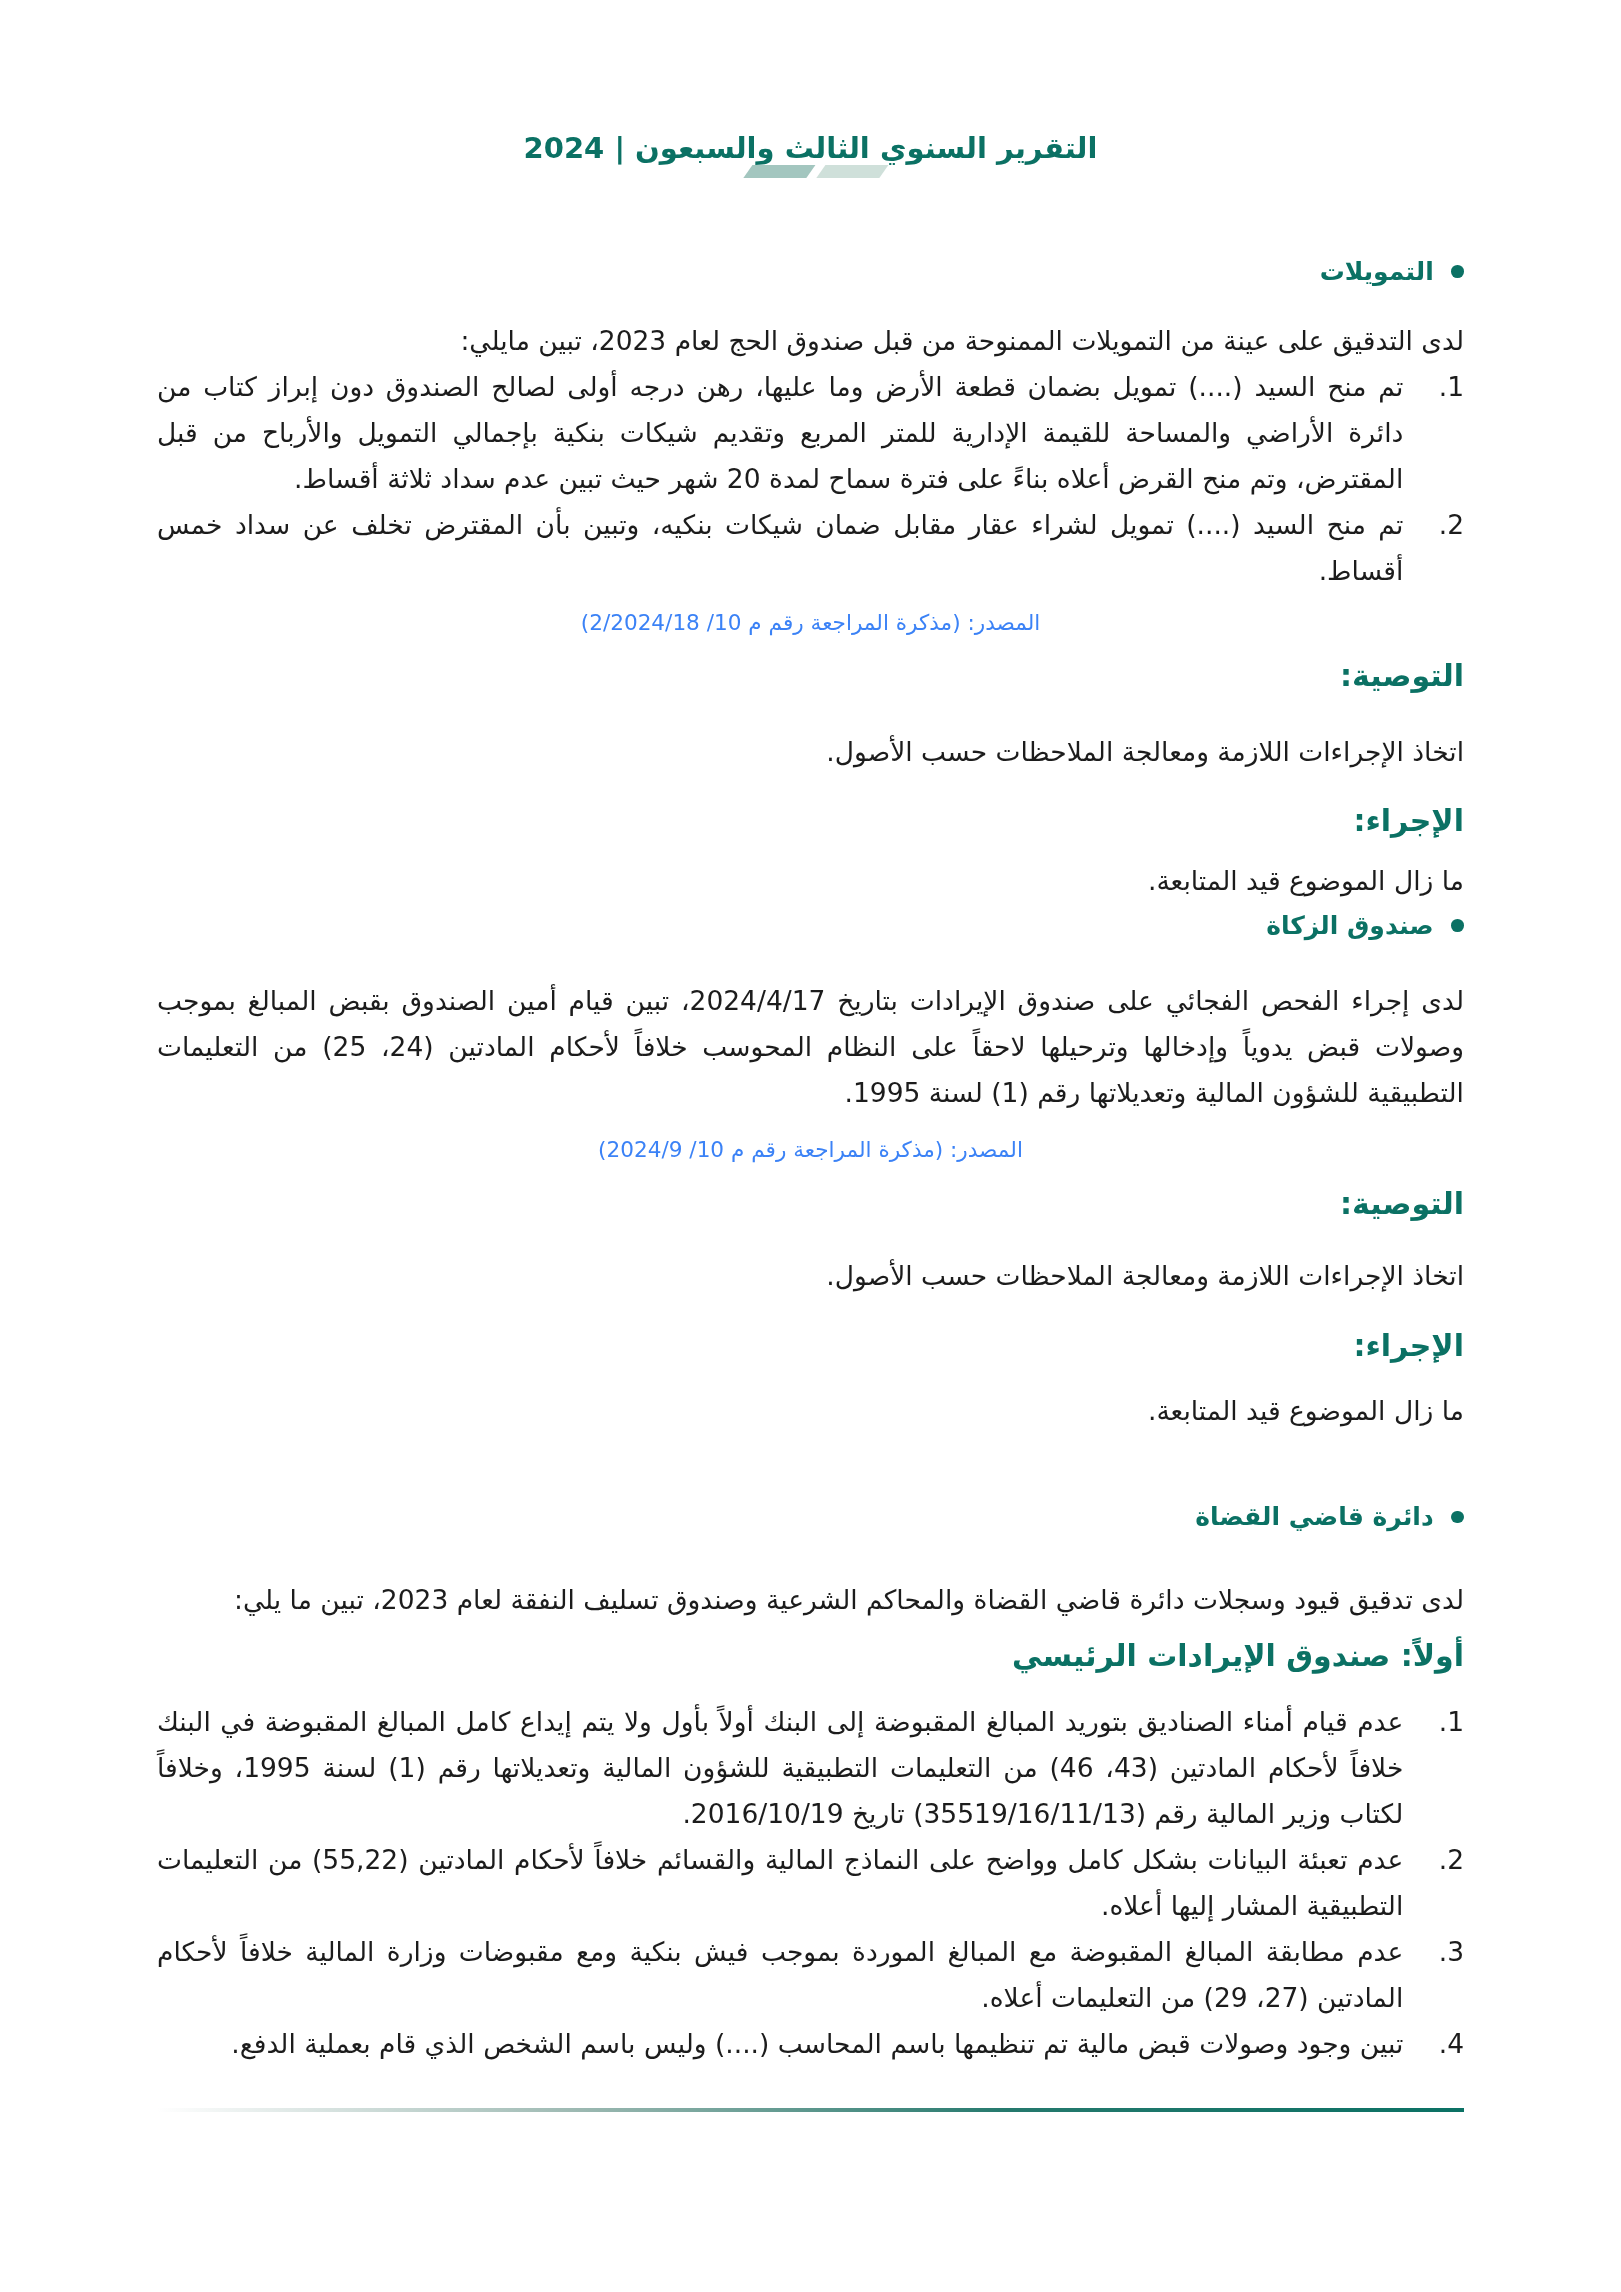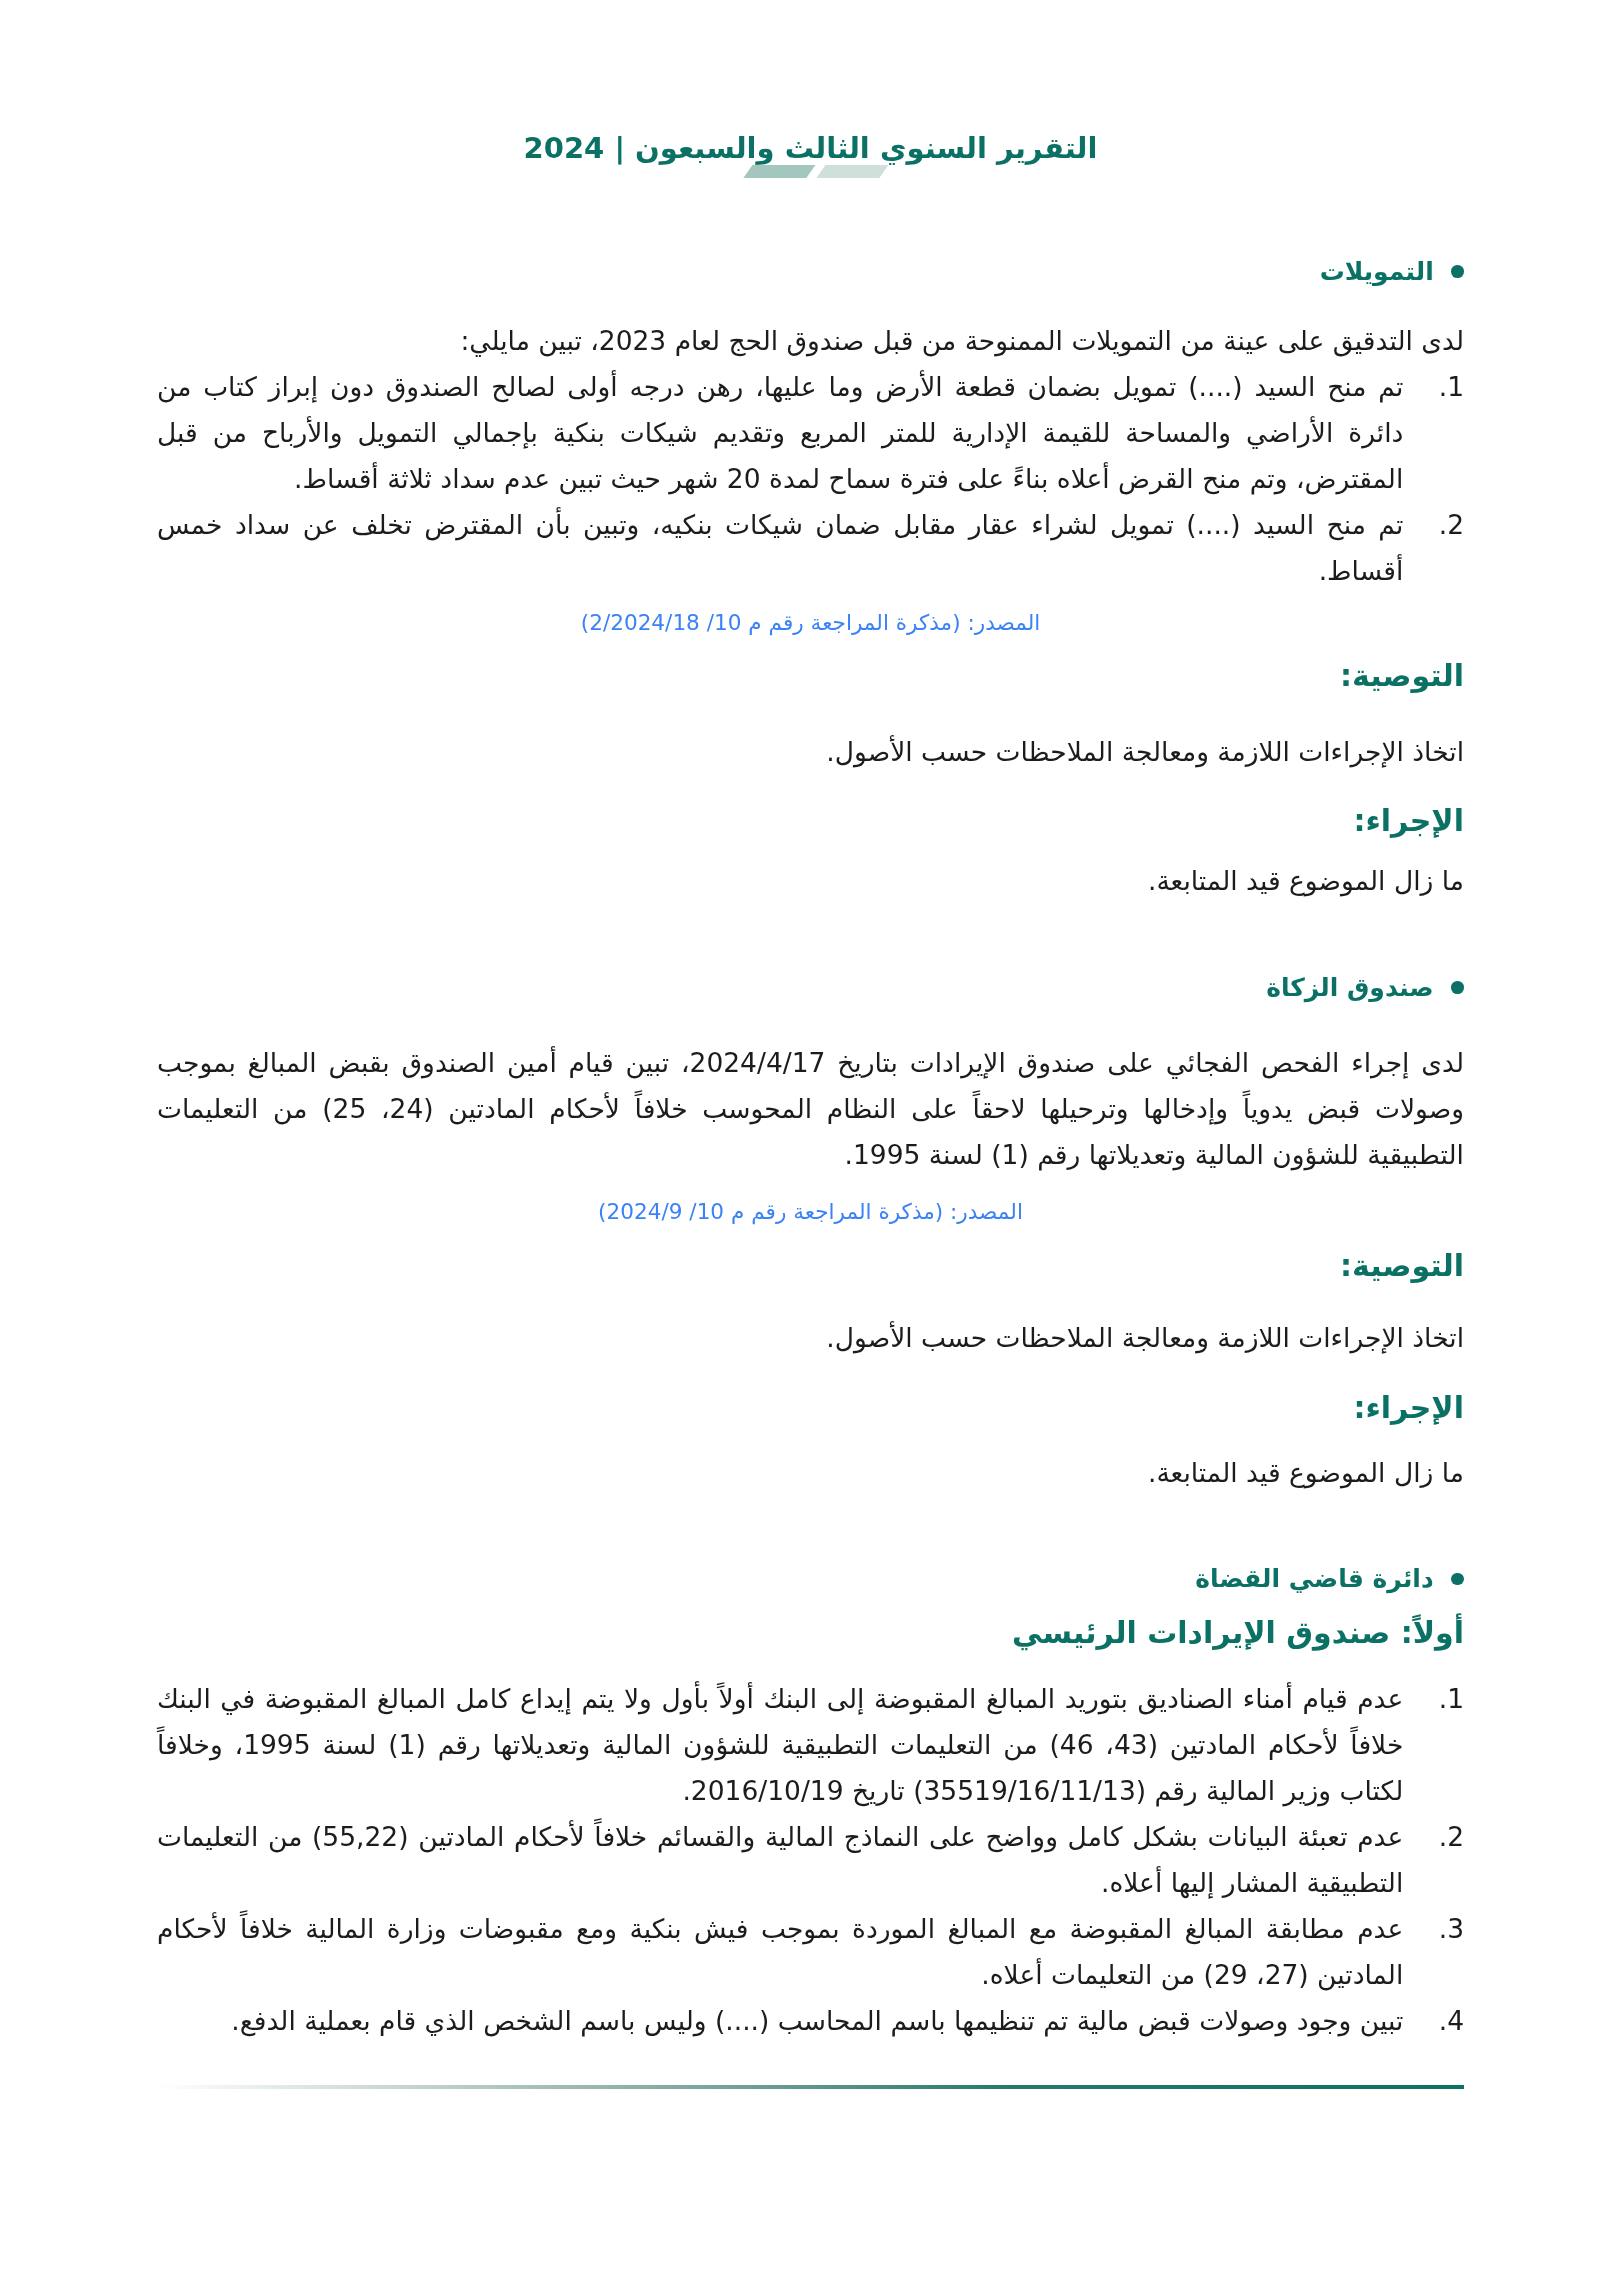--- a/index.html
+++ b/index.html
@@ -49,21 +49,21 @@
   .page-number { margin-top:13.7px; font-size:30px; line-height:35px; color:#2b2b2b; text-align:right; }
 
   
   .mt-s1-heading { margin-top:76px; }
   .mt-intro   { margin-top:24.5px; }
   .mt-src1    { margin-top:14.7px; }
   .mt-rec1-h  { margin-top:16.7px; }
   .mt-rec1-t  { margin-top:32px; }
   .mt-act1-h  { margin-top:24.5px; }
   .mt-act1-t  { margin-top:15.7px; }
-  .mt-s2-heading { margin-top:62px; }
+  .mt-s2-heading { }
   .mt-s2-par  { margin-top:31px; }
   .mt-src2    { margin-top:18.6px; }
   .mt-rec2-h  { margin-top:18.6px; }
   .mt-rec2-t  { margin-top:28px; }
   .mt-act2-h  { margin-top:24.5px; }
   .mt-act2-t  { margin-top:21.6px; }
   .mt-s3-heading { margin-top:61px; }
   .mt-s3-par  { margin-top:39px; }
   .mt-s3-sub  { margin-top:12px; }
   .mt-s3-list { margin-top:22.5px; }
@@ -121,20 +121,21 @@
   <div class="plain-par mt-rec2-t">اتخاذ الإجراءات اللازمة ومعالجة الملاحظات حسب الأصول.</div>
 
   <div class="sub-label mt-act2-h">الإجراء:</div>
   <div class="plain-par mt-act2-t">ما زال الموضوع قيد المتابعة.</div>
 
   <div class="section-heading mt-s3-heading">
     <span class="bullet-dot"></span>
     <span>دائرة قاضي القضاة</span>
   </div>
 
+  <div class="body-par mt-s3-par">لدى تدقيق قيود وسجلات دائرة قاضي القضاة والمحاكم الشرعية وصندوق تسليف النفقة لعام 2023، تبين ما يلي:</div>
 
   <div class="list-subheading mt-s3-sub">أولاً: صندوق الإيرادات الرئيسي</div>
 
   <div class="num-list mt-s3-list">
     <div class="num-item">
       <div class="item-num">1.</div>
       <div class="item-text">عدم قيام أمناء الصناديق بتوريد المبالغ المقبوضة إلى البنك أولاً بأول ولا يتم إيداع كامل المبالغ المقبوضة في البنك خلافاً لأحكام المادتين (43، 46) من التعليمات التطبيقية للشؤون المالية وتعديلاتها رقم (1) لسنة 1995، وخلافاً لكتاب وزير المالية رقم (35519/16/11/13) تاريخ 2016/10/19.</div>
     </div>
     <div class="num-item">
       <div class="item-num">2.</div>

